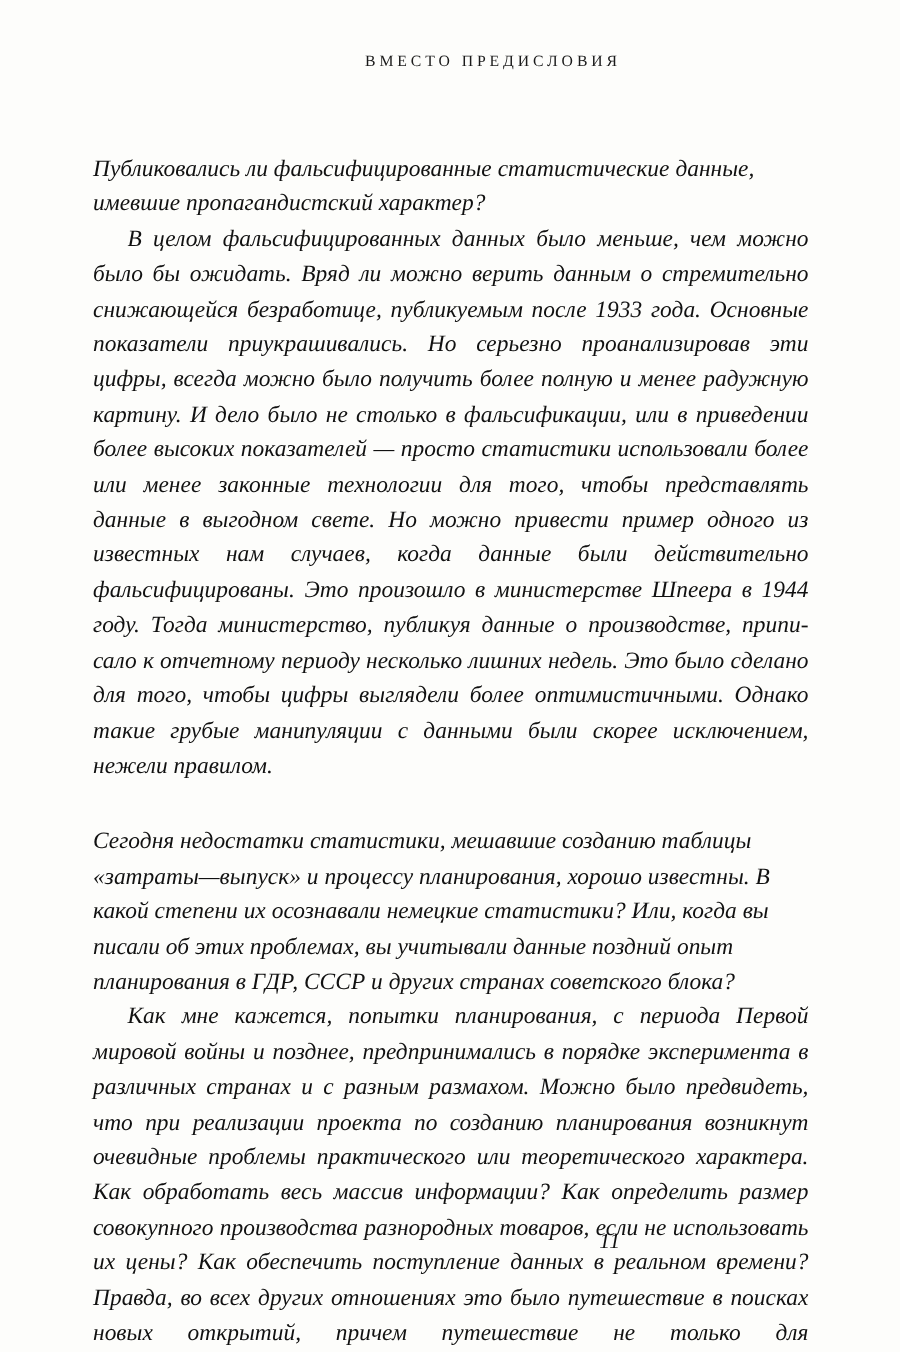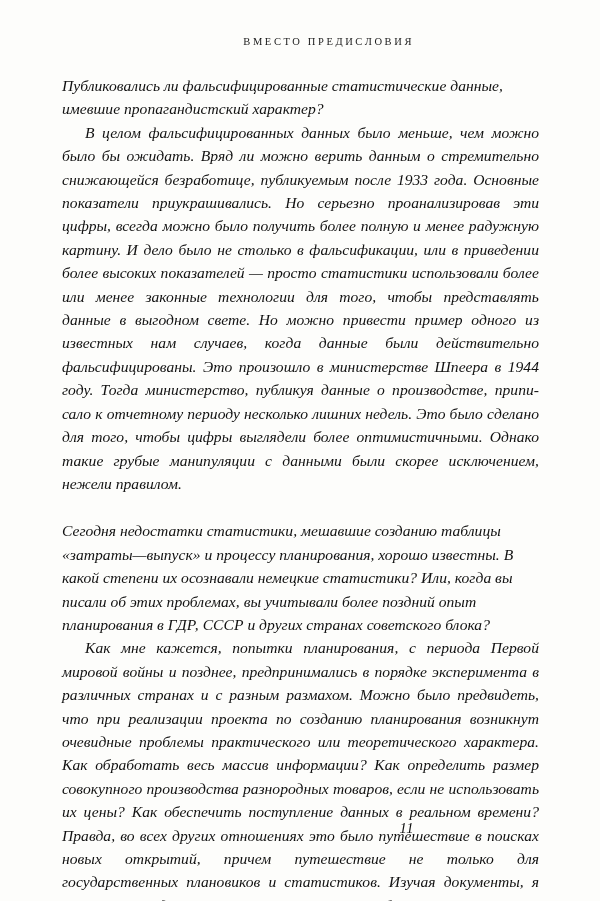--- a/index.html
+++ b/index.html
@@ -58,20 +58,21 @@
     text-align: justify;
     text-justify: inter-word;
     hyphens: manual;
     -webkit-hyphens: manual;
     letter-spacing: 0.02px;
   }
 
   p.question {
     font-style: italic;
     text-align: left;
+    margin-top: 27px;
   }
 
   p.body-first {
     text-indent: 23px;
     font-style: italic;
   }
 
   .folio {
     position: absolute;
     right: 62px;
@@ -90,21 +91,21 @@
   <div class="running-head">ВМЕСТО ПРЕДИСЛОВИЯ</div>
 
   <div class="column">
 
     <div class="block">
       <p class="para question">Публиковались ли фальсифицированные статистические данные, имевшие пропагандистский характер?</p>
       <p class="para body-first">В целом фальсифицированных данных было меньше, чем можно было бы ожидать. Вряд ли можно верить данным о стре­мительно снижающейся безработице, публикуемым после 1933 года. Основные показатели приукрашивались. Но серьезно проанализировав эти цифры, всегда можно было получить бо­лее полную и менее радужную картину. И дело было не столько в фальсификации, или в приведении более высоких показате­лей — просто статистики использовали более или менее закон­ные технологии для того, чтобы представлять данные в выгод­ном свете. Но можно привести пример одного из известных нам случаев, когда данные были действительно фальсифици­рованы. Это произошло в министерстве Шпеера в 1944 году. Тогда министерство, публикуя данные о производстве, припи­сало к отчетному периоду несколько лишних недель. Это было сделано для того, чтобы цифры выглядели более оптимистич­ными. Однако такие грубые манипуляции с данными были ско­рее исключением, нежели правилом.</p>
     </div>
 
     <div class="block spaced">
-      <p class="para question">Сегодня недостатки статистики, мешавшие созданию таблицы «затраты—выпуск» и процессу планирования, хорошо известны. В какой степени их осознавали немецкие статистики? Или, когда вы писали об этих проблемах, вы учитывали более поздний опыт планирования в ГДР, СССР и других странах советского блока?</p>
+      <p class="para question">Сегодня недостатки статистики, мешавшие созданию таблицы «затраты—выпуск» и процессу планирования, хорошо известны. В какой степени их осознавали немецкие статистики? Или, когда вы писали об этих проблемах, вы учитывали данные поздний опыт планирования в ГДР, СССР и других странах советского блока?</p>
       <p class="para body-first">Как мне кажется, попытки планирования, с периода Пер­вой мировой войны и позднее, предпринимались в поряд­ке эксперимента в различных странах и с разным размахом. Можно было предвидеть, что при реализации проекта по со­зданию планирования возникнут очевидные проблемы прак­тического или теоретического характера. Как обработать весь массив информации? Как определить размер совокупного производства разнородных товаров, если не использовать их цены? Как обеспечить поступление данных в реальном време­ни? Правда, во всех других отношениях это было путешествие в поисках новых открытий, причем путешествие не только для государственных плановиков и статистиков. Изучая доку­менты, я столкнулся с одним курьезным случаем: только бла­</p>
     </div>
 
   </div>
 
   <div class="folio">11</div>
 
 </div>
 
 </body></html>

